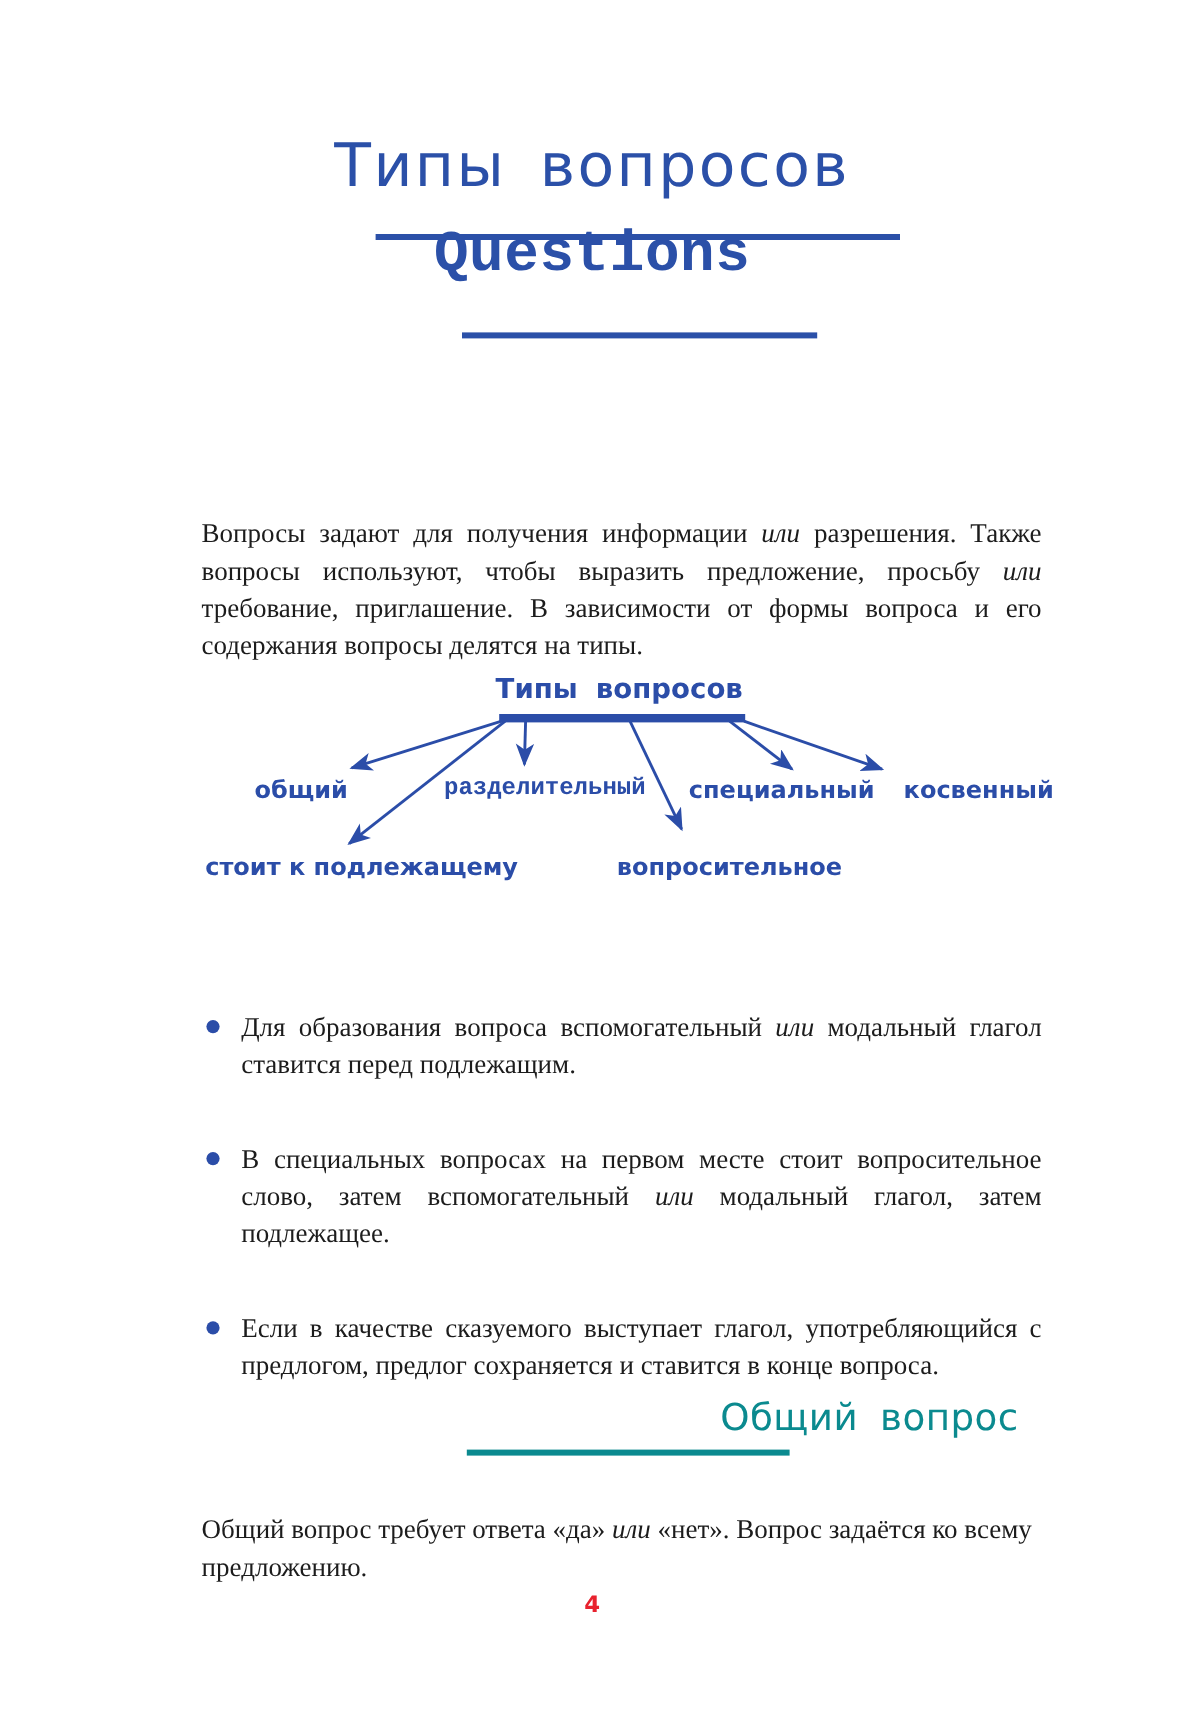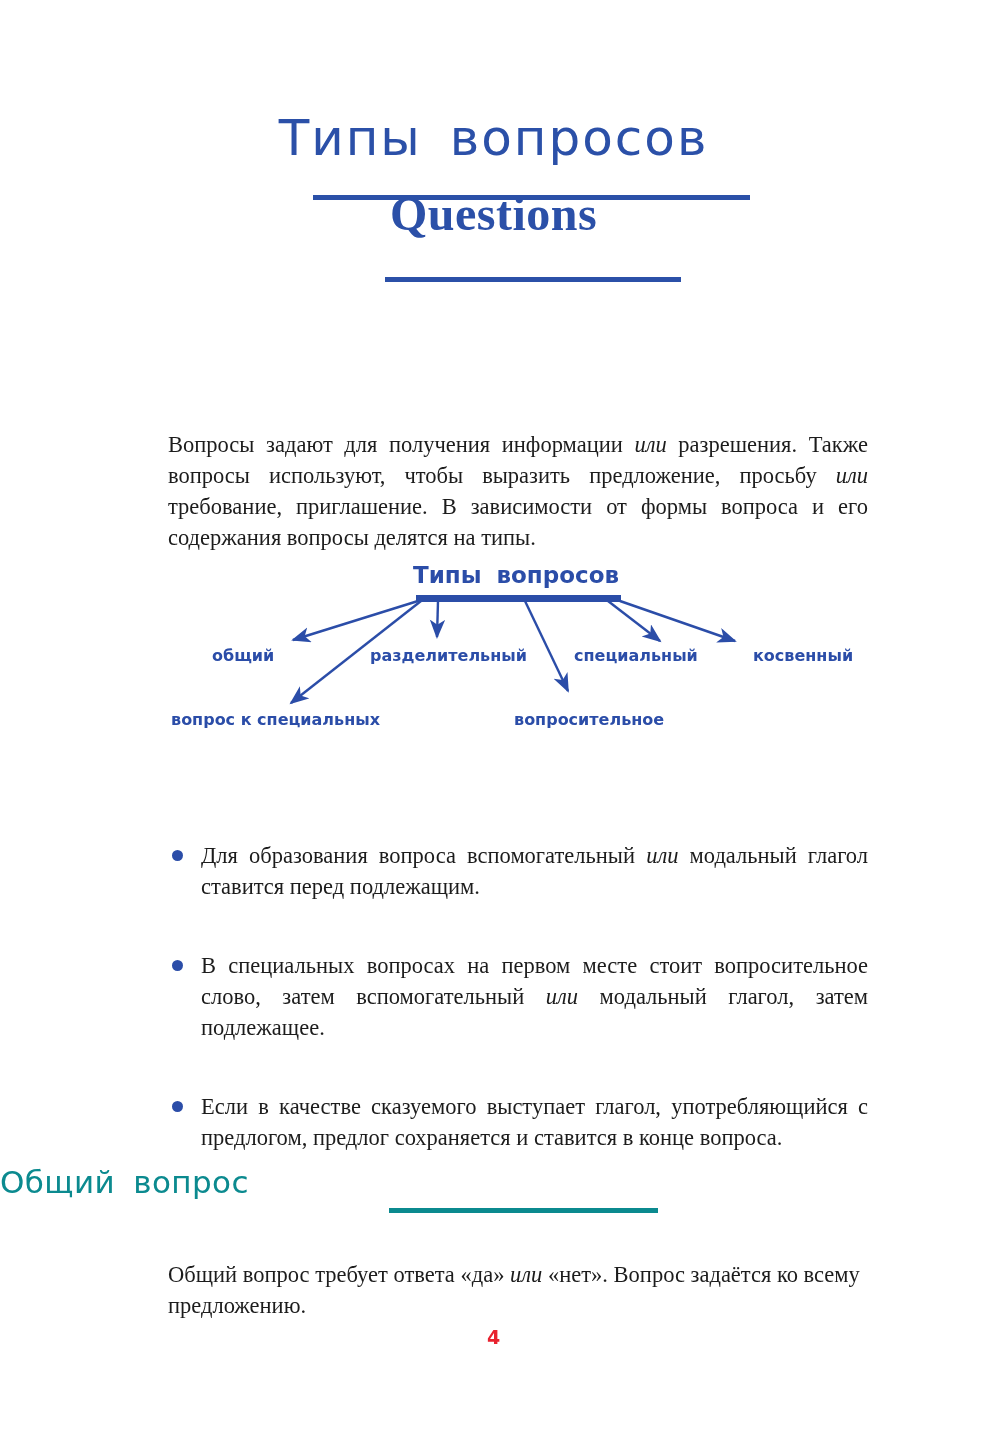--- a/index.html
+++ b/index.html
@@ -44,21 +44,21 @@
   }
   .title-rule-1 {
     position: absolute;
     left: 313px;
     top: 83px;
     width: 437px;
     height: 5px;
     background: #2B50A8;
   }
   .title-en {
-    font-family: Liberation Serif, serif;
+    font-family: Liberation Mono, monospace;
     font-size: 48px;
     font-weight: 700;
     color: #2B50A8;
     margin: 0;
     padding-top: 22px;
     letter-spacing: 0.5px;
   }
   .title-rule-2 {
     position: absolute;
     left: 385px;
@@ -92,21 +92,21 @@
   }
   .diagram svg {
     position: absolute;
     left: 0;
     top: 0;
   }
   .dgm-label {
     position: absolute;
     font-family: "DejaVu Sans", "Liberation Sans", sans-serif;
     color: #2B4DA8;
-    font-size: 16px;
+    font-size: 20px;
     font-weight: 600;
     white-space: nowrap;
   }
   .dgm-title {
     position: absolute;
     font-family: "DejaVu Sans", "Liberation Sans", sans-serif;
     color: #2B4DA8;
     font-size: 23px;
     font-weight: 700;
     white-space: nowrap;
@@ -151,21 +151,21 @@
     background: #2B4DA8;
   }
   .bullet-item em { font-style: italic; }
 
   
   .section-head {
     position: absolute;
     left: 0;
     top: 1164px;
     width: 849px;
-    text-align: left;
+    text-align: right;
   }
   .section-head-text {
     font-family: "DejaVu Sans", "Liberation Sans", sans-serif;
     font-size: 31px;
     font-weight: 400;
     color: #0B8A8F;
     word-spacing: 8px;
     letter-spacing: 0.4px;
   }
   .section-rule {
@@ -225,24 +225,24 @@
         <line x1="608" y1="53" x2="660" y2="93"></line>
 
         <line x1="620" y1="53" x2="735" y2="93"></line>
       </g>
     </svg>
 
     <div class="dgm-title">Типы  вопросов</div>
     <div class="dgm-bar"></div>
 
     <div class="dgm-label" style="left:212px; top:98px;">общий</div>
-    <div class="dgm-label" style="left:370px; top:98px;">разделительный</div>
+    <div class="dgm-label" style="left:370px; top:98px;font-family:Liberation Mono, monospace;">разделительный</div>
     <div class="dgm-label" style="left:574px; top:98px;">специальный</div>
     <div class="dgm-label" style="left:753px; top:98px;">косвенный</div>
-    <div class="dgm-label" style="left:171px; top:162px;">вопрос к специальных</div>
+    <div class="dgm-label" style="left:171px; top:162px;">стоит к подлежащему</div>
     <div class="dgm-label" style="left:514px; top:162px;">вопросительное</div>
   </div>
 
   <div class="bullets">
 
     <div class="bullet-item">
       <span class="bullet-dot"></span><span>Для образования вопроса вспомогательный </span><em>или</em><span> модальный глагол ставится перед подлежащим.</span>
     </div>
 
     <div class="bullet-item">

